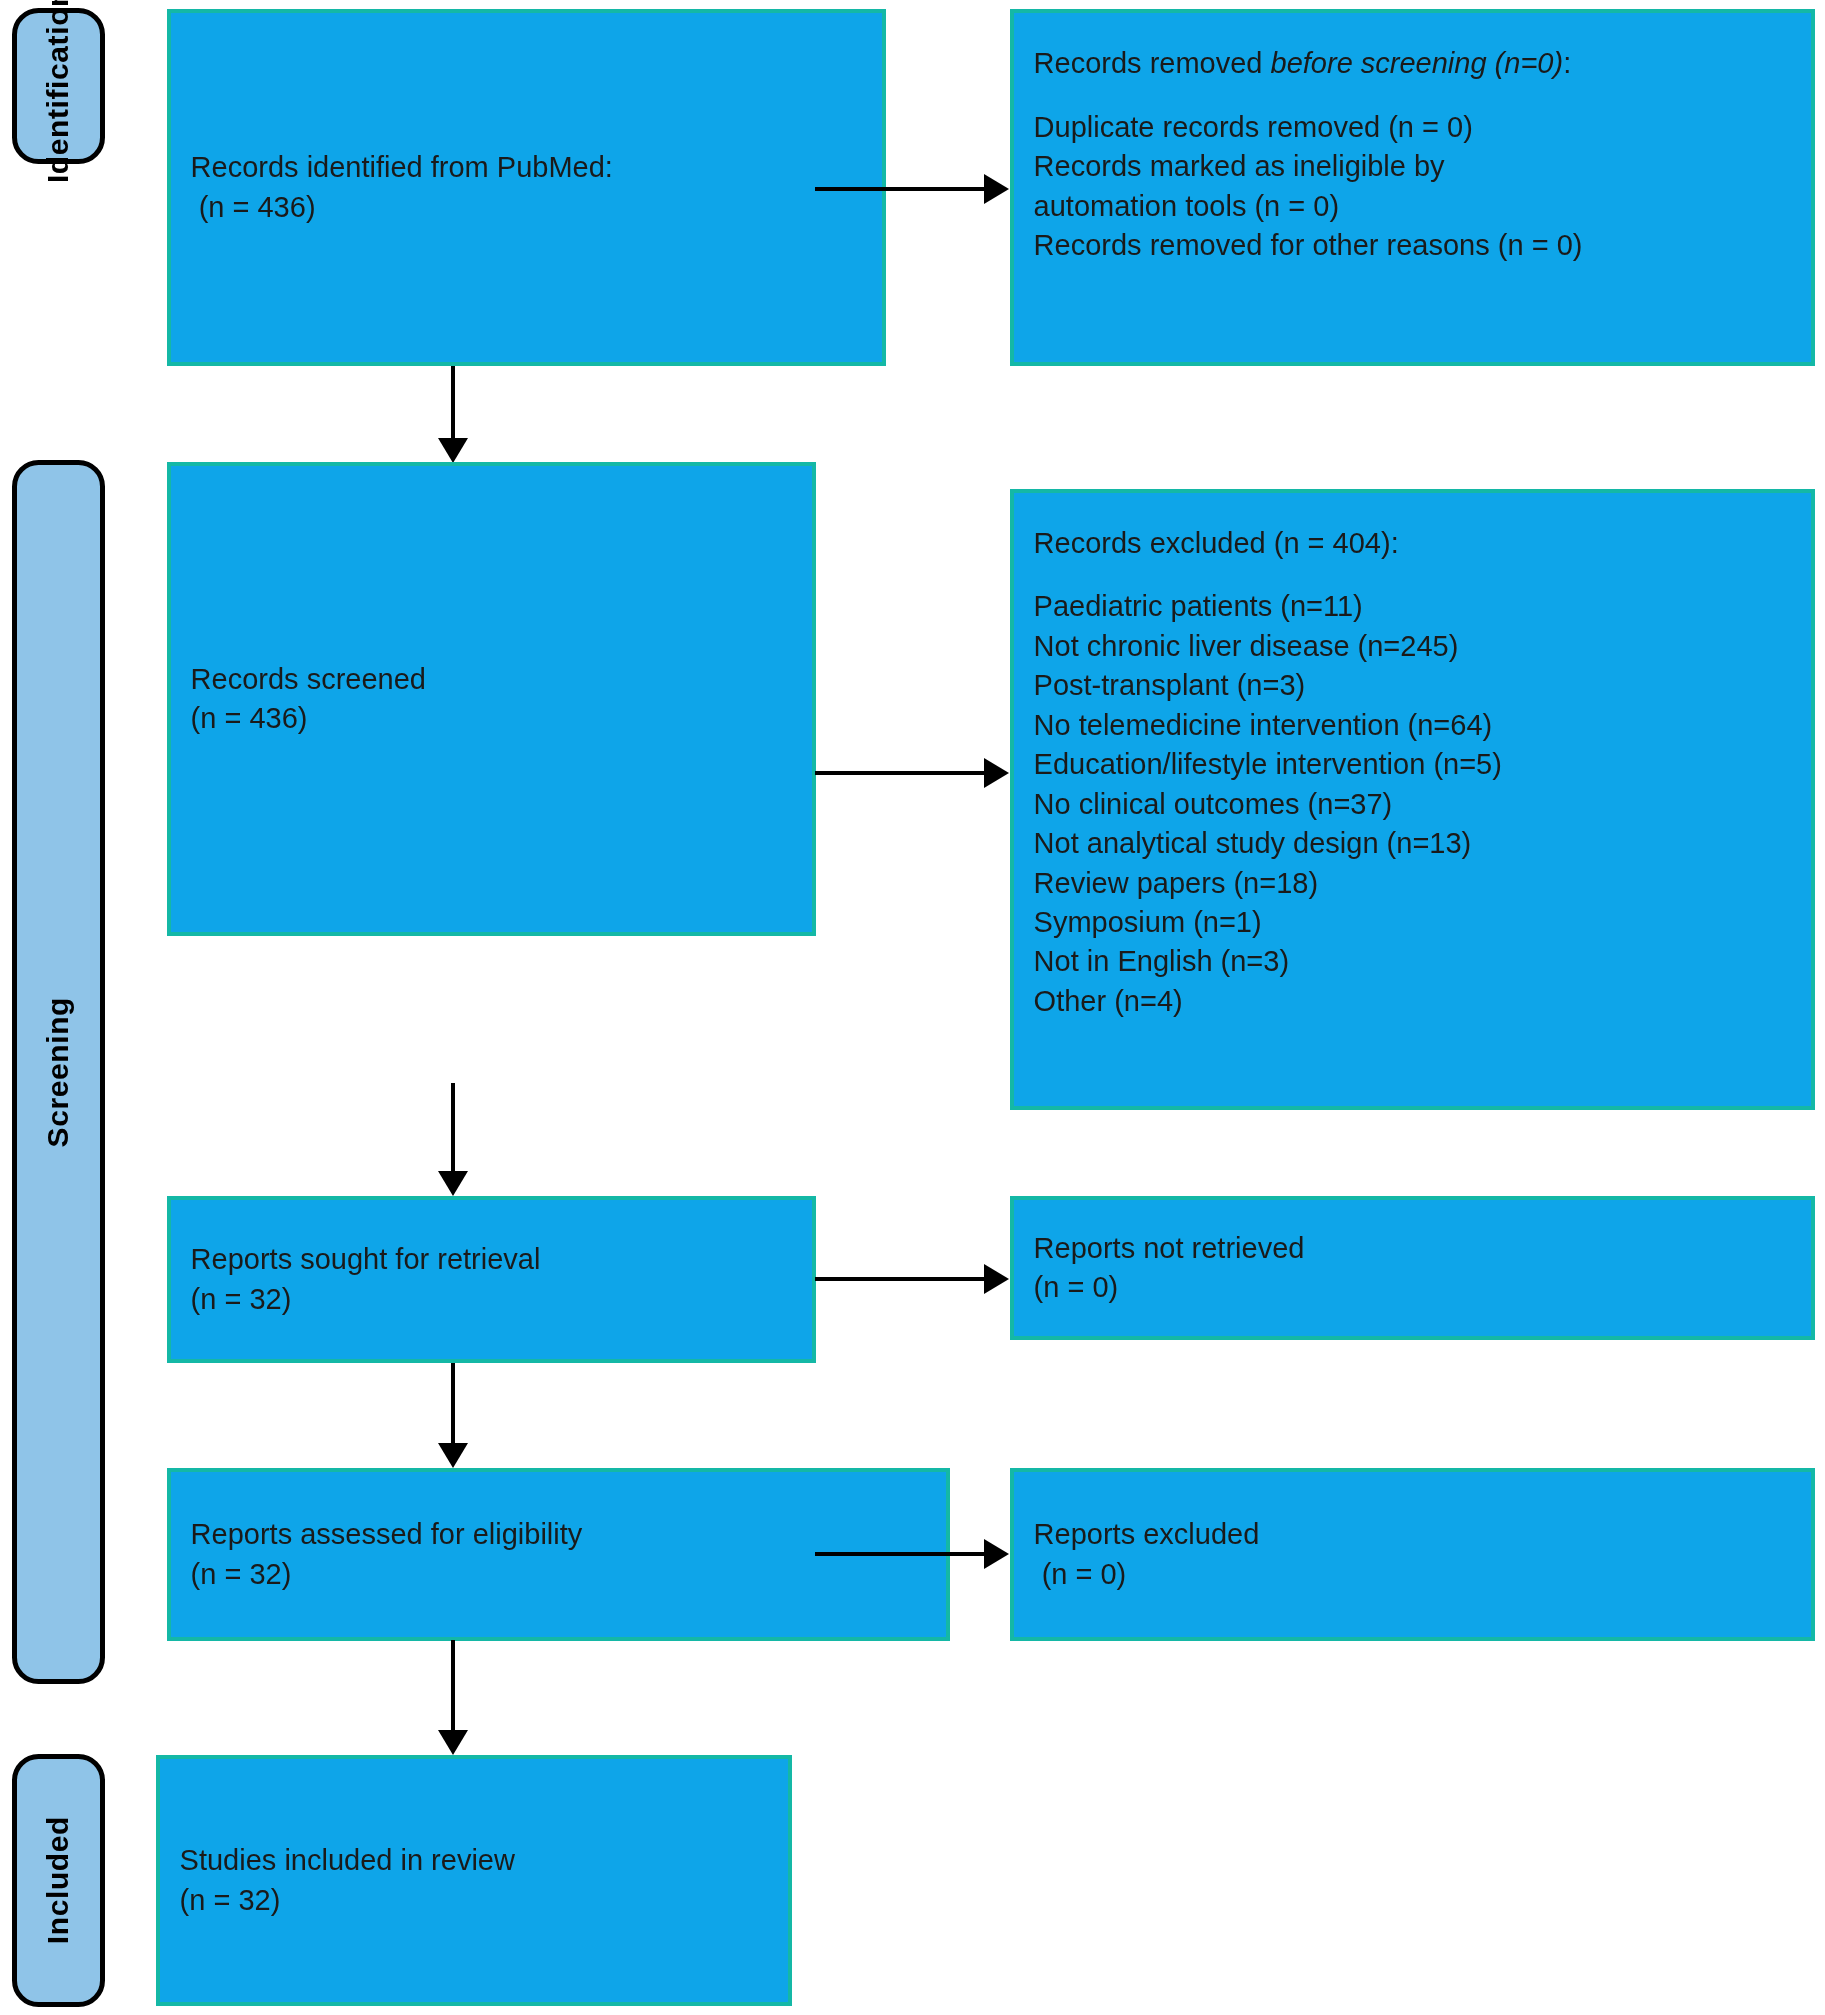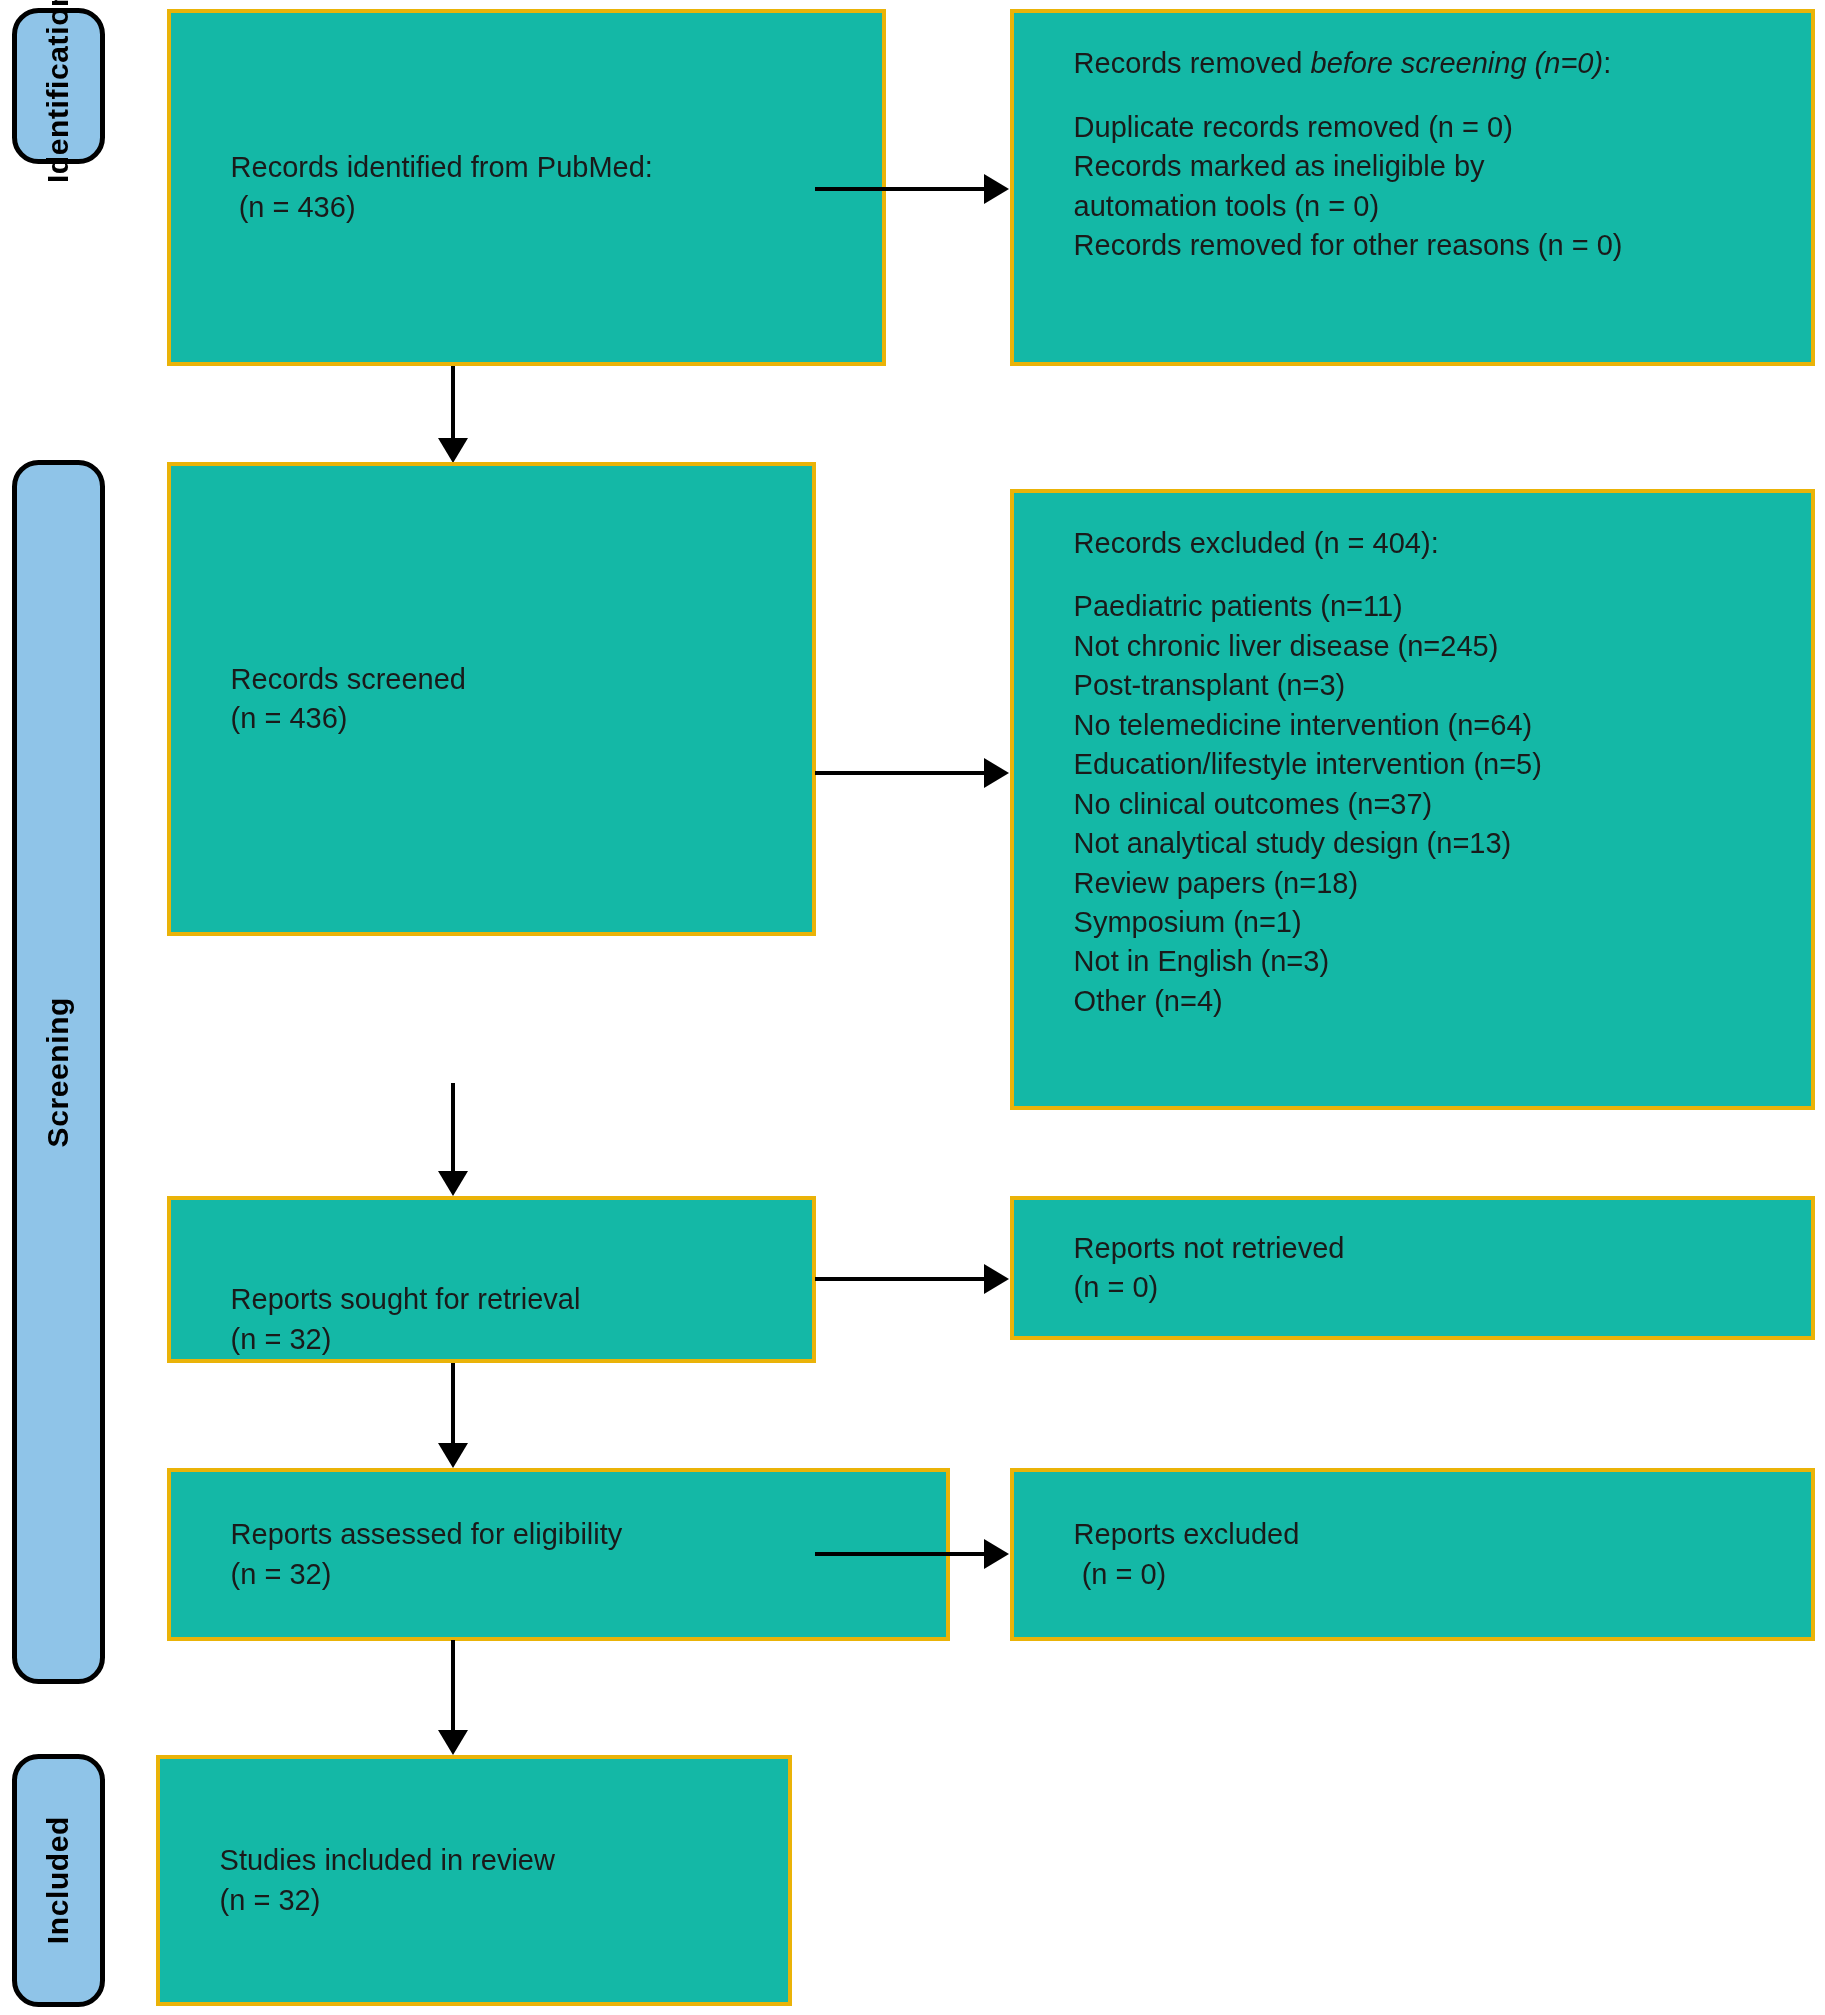--- a/index.html
+++ b/index.html
@@ -36,26 +36,25 @@
     font-size: 30px;
     letter-spacing: 0.6px;
     color: #000000;
     white-space: nowrap;
   }
 
   
   .flow-box {
     position: absolute;
     box-sizing: border-box;
-    background: #14b8a6;
-    border: 4px solid #eab308;
+    background: #0ea5e9;
+    border: 4px solid #14b8a6;
     display: flex;
     flex-direction: column;
     justify-content: center;
-    padding-left: 40px;
   }
   .flow-box.top-anchor { justify-content: flex-start; }
   .box-text {
     font-size: 29px;
     line-height: 1.36;
     color: #1a1a1a;
     padding: 0 19.6px;
     white-space: pre-wrap;
   }
   .box-text.pad-top { padding-top: 31px; }
@@ -151,21 +150,21 @@
 
   <div class="flow-box top-anchor" style="left:1010px; top:462px; width:805px; height:621px;margin-top:27px;">
     <div class="box-text pad-top"><span>Records excluded (n = 404):</span><span class="spacer-line"></span><span>Paediatric patients (n=11)</span><br><span>Not chronic liver disease (n=245)</span><br><span>Post-transplant (n=3)</span><br><span>No telemedicine intervention (n=64)</span><br><span>Education/lifestyle intervention (n=5)</span><br><span>No clinical outcomes (n=37)</span><br><span>Not analytical study design (n=13)</span><br><span>Review papers (n=18)</span><br><span>Symposium (n=1)</span><br><span>Not in English (n=3)</span><br><span>Other (n=4)</span></div>
   </div>
 
   <div class="arrow-v" style="left:437px; top:1083px; width:32px; height:113px;">
     <span class="shaft" style="height:89px;"></span>
     <span class="head"></span>
   </div>
 
-  <div class="flow-box" style="left:167px; top:1196px; width:649px; height:167px;justify-content:flex-end;">
+  <div class="flow-box" style="left:167px; top:1196px; width:649px; height:167px;">
     <div class="box-text"><span>Reports sought for retrieval</span><br><span>(n = 32)</span></div>
   </div>
 
   <div class="arrow-h" style="left:815px; top:1263px; width:194px; height:32px;">
     <span class="shaft" style="width:170px;"></span>
     <span class="head"></span>
   </div>
 
   <div class="flow-box" style="left:1010px; top:1196px; width:805px; height:144px;">
     <div class="box-text"><span>Reports not retrieved</span><br><span>(n = 0)</span></div>

